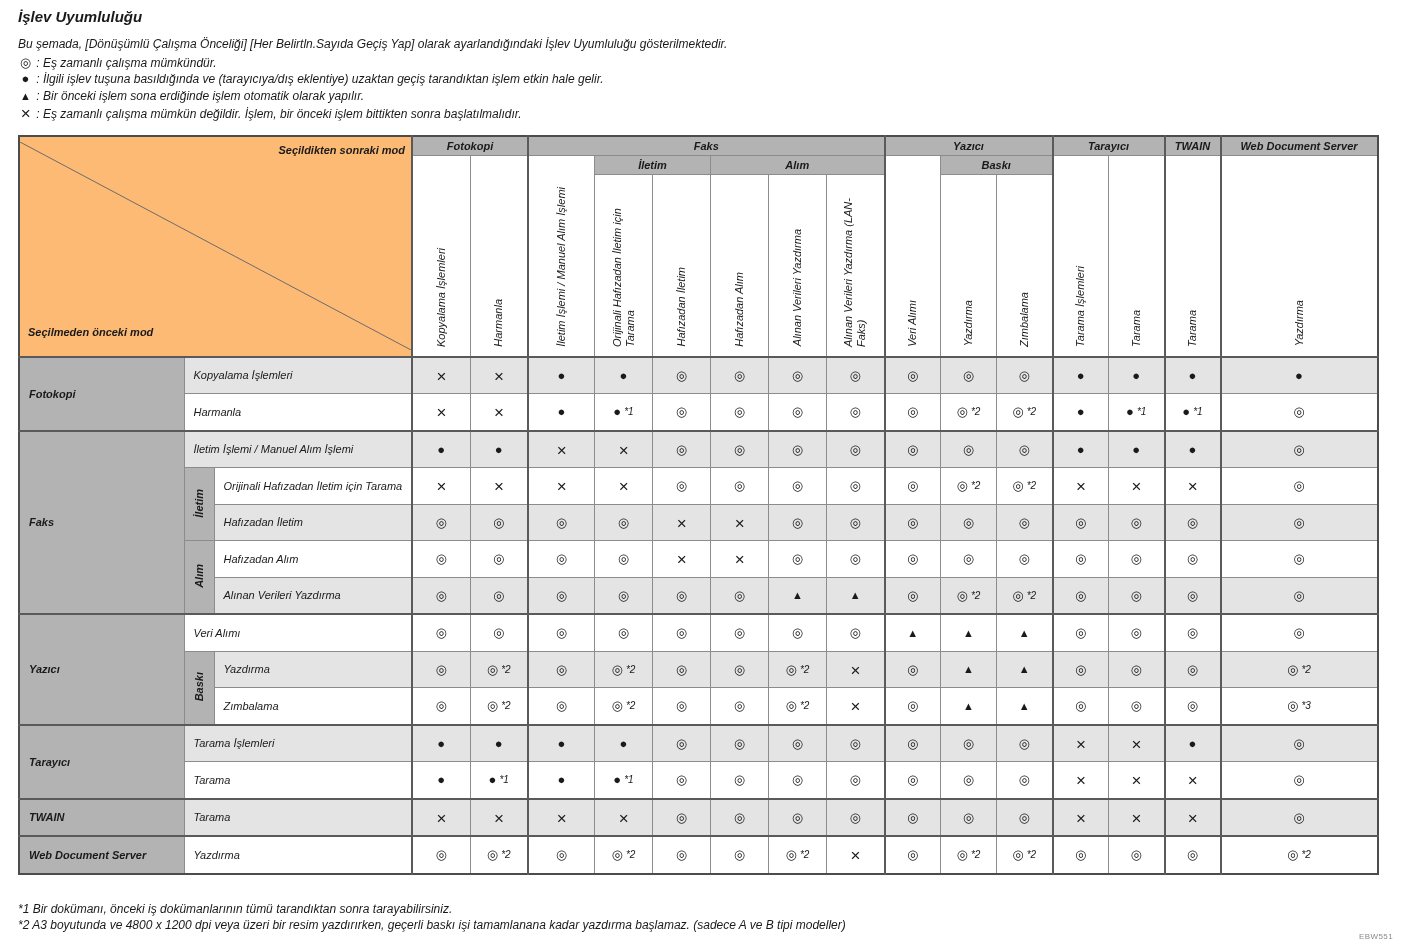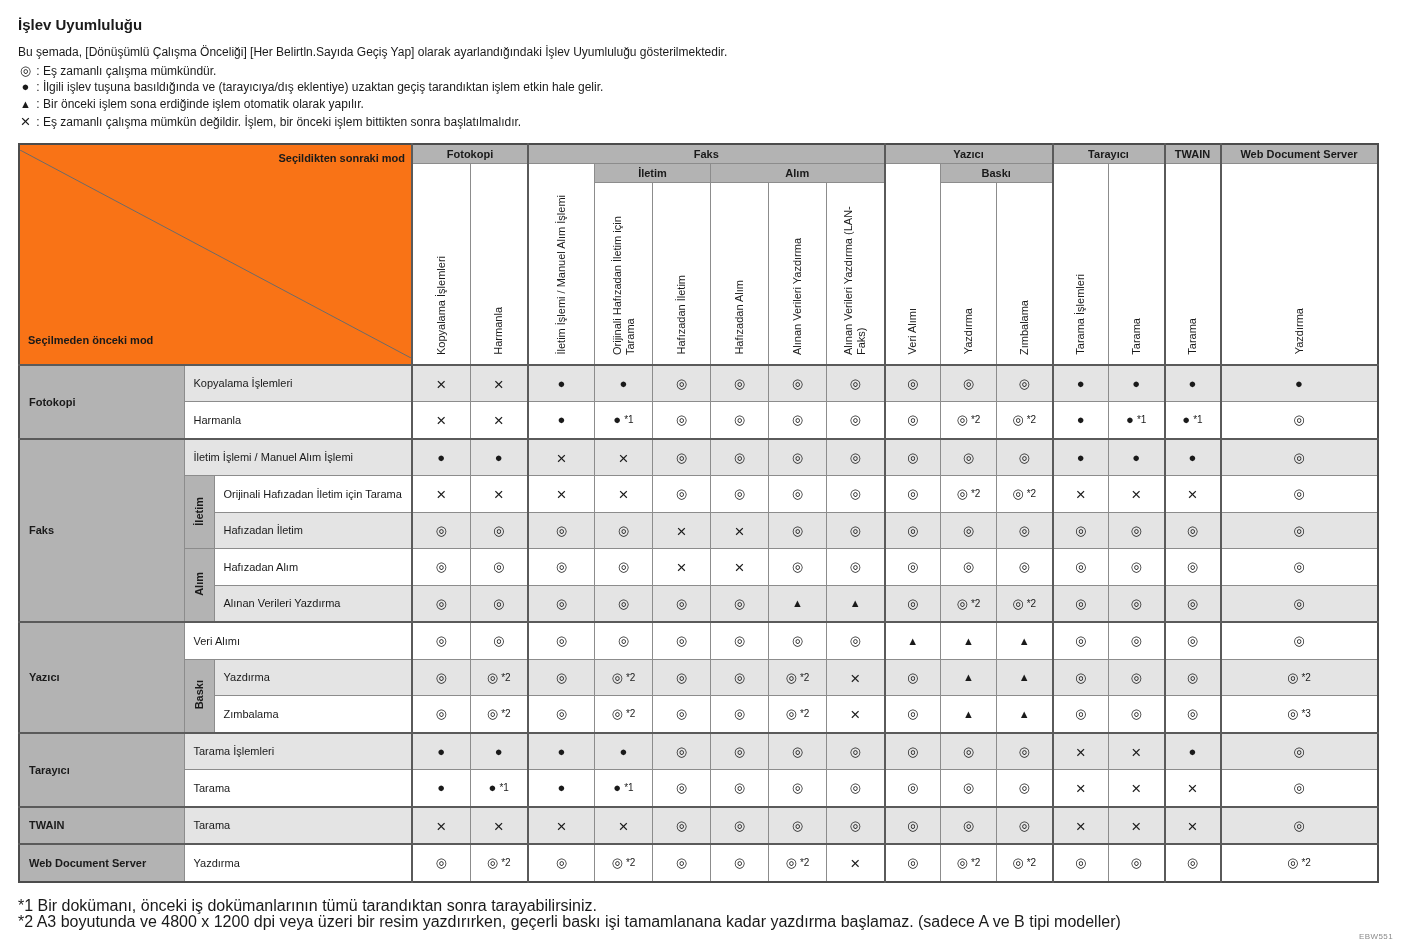--- a/index.html
+++ b/index.html
@@ -1,21 +1,21 @@
 <!DOCTYPE html>
 <html lang="tr"><head>
 <meta charset="utf-8">
 <style>
   html,body { margin:0; padding:0; background:#fff; }
   body {
     width:1416px; height:941px; position:relative; overflow:hidden;
     font-family:"Liberation Sans","DejaVu Sans",sans-serif;
     color:#1a1a1a; -webkit-font-smoothing:antialiased;
   }
-  .page { padding:16px 0 0 18px; position:relative; }
+  .page { padding:8px 0 0 18px; position:relative;font-style:italic; }
 
   .doc-title { font-size:15px; font-weight:bold; margin:0 0 12px 0; }
   .intro { font-size:12px; margin:0 0 3px 0; line-height:15px; }
   .legend { margin:0 0 12px 0; }
   .legend-item { font-size:12px; line-height:16.4px; white-space:nowrap; }
   .legend-item .lsym { display:inline-block; width:15px; text-align:center; }
 
   
   .sym-ring { font-size:13px; line-height:1; }
   .sym-dot  { font-size:13px; line-height:1; }
@@ -34,21 +34,21 @@
   .ctable .bt { border-top:2px solid #5a5a5a; }
 
   tr.trh1 th { height:18px; }
   tr.trh2 th { height:18px; }
   tr.trh3 th { height:174px; }
   tbody th, tbody td { height:35.5px; }
 
   th.grp, th.subgrp {
     background:#b3b3b3; font-weight:bold; text-align:center; vertical-align:middle;
   }
-  th.corner { background:#f97316; }
+  th.corner { background:#fdba74; }
   .diag { position:relative; width:100%; height:208px; }
   .diag svg { position:absolute; left:0; top:0; width:100%; height:100%; display:block; }
   .corner-top { position:absolute; top:2px; right:6px; font-weight:bold; font-size:11px; }
   .corner-bot { position:absolute; bottom:12px; left:8px; font-weight:bold; font-size:11px; }
 
   th.vert { background:#fff; font-weight:normal; vertical-align:bottom; text-align:center; padding-bottom:7px; }
   .vtext {
     writing-mode:vertical-rl; transform:rotate(180deg);
     display:inline-block; font-size:11px; line-height:13px;
     max-height:170px; text-align:left;
@@ -60,21 +60,21 @@
     padding-left:9px; vertical-align:middle;
   }
   th.rowsub { background:#b3b3b3; text-align:center; vertical-align:middle; padding-bottom:0; }
   th.rowlabel { font-weight:normal; text-align:left; padding-left:9px; vertical-align:middle; }
   td.cell { text-align:center; vertical-align:middle; }
   td.cell .note { font-size:10px; margin-left:3px; position:relative; top:-1px; }
 
   tr.odd th.rowlabel, tr.odd td.cell { background:#e4e4e4; }
   tr.even th.rowlabel, tr.even td.cell { background:#ffffff; }
 
-  .footnotes { margin-top:15px; font-size:16px; line-height:16.5px; }
+  .footnotes { margin-top:26px; font-size:12px; line-height:16.5px; }
   .doc-code {
     position:absolute; right:23px; top:924px;
     font-size:8px; color:#8a8a8a; letter-spacing:0.4px;margin-top:8px;
   }
 </style>
 </head>
 <body>
 
 <div class="page">
   <h1 class="doc-title">İşlev Uyumluluğu</h1>

